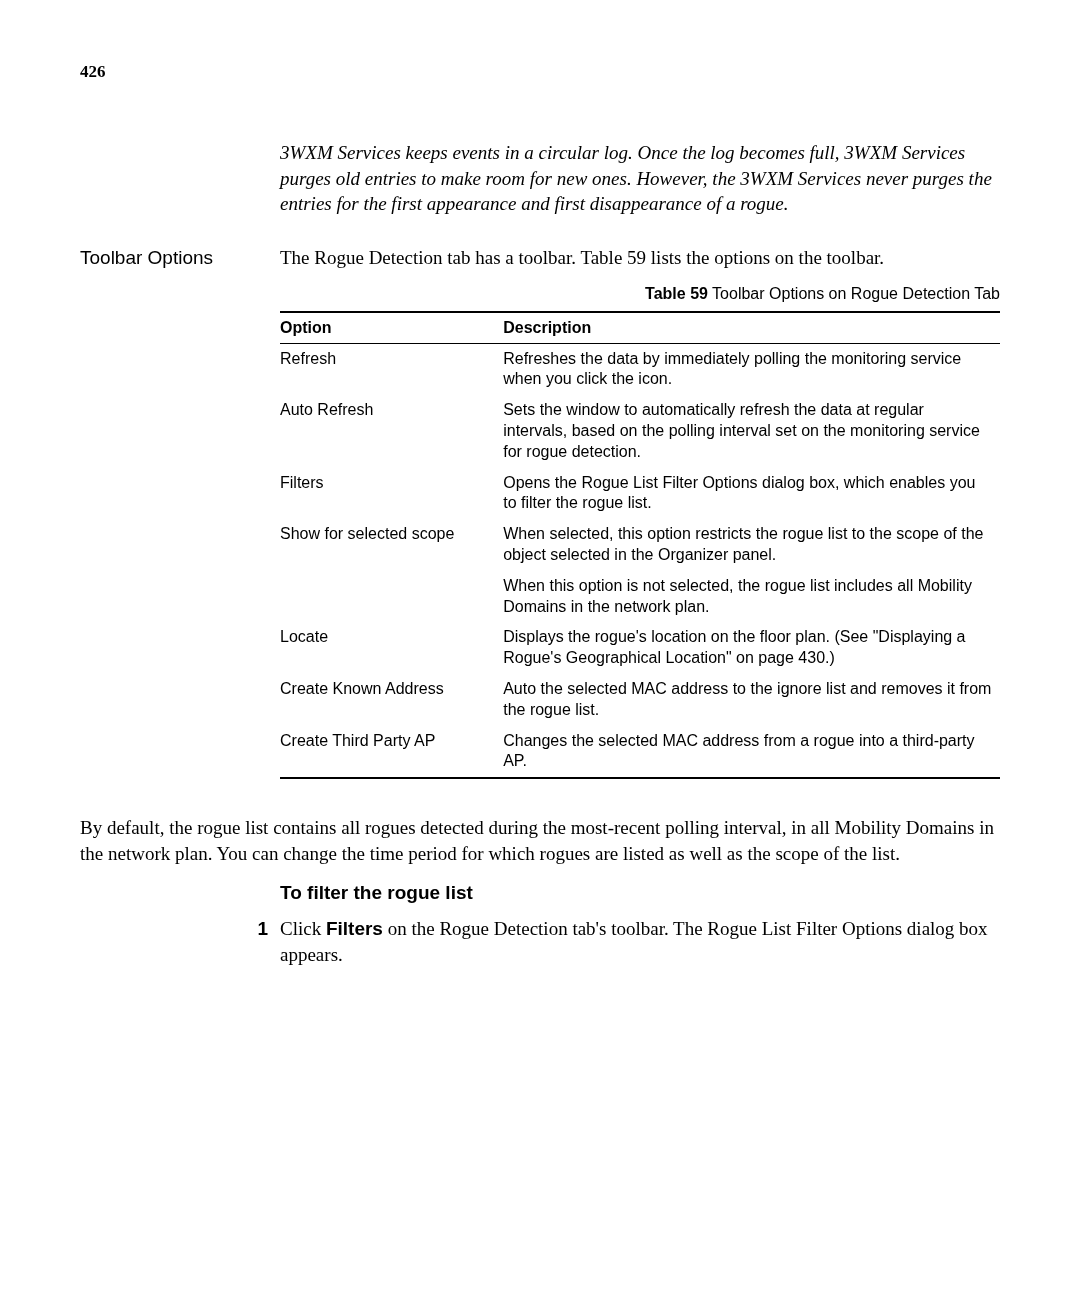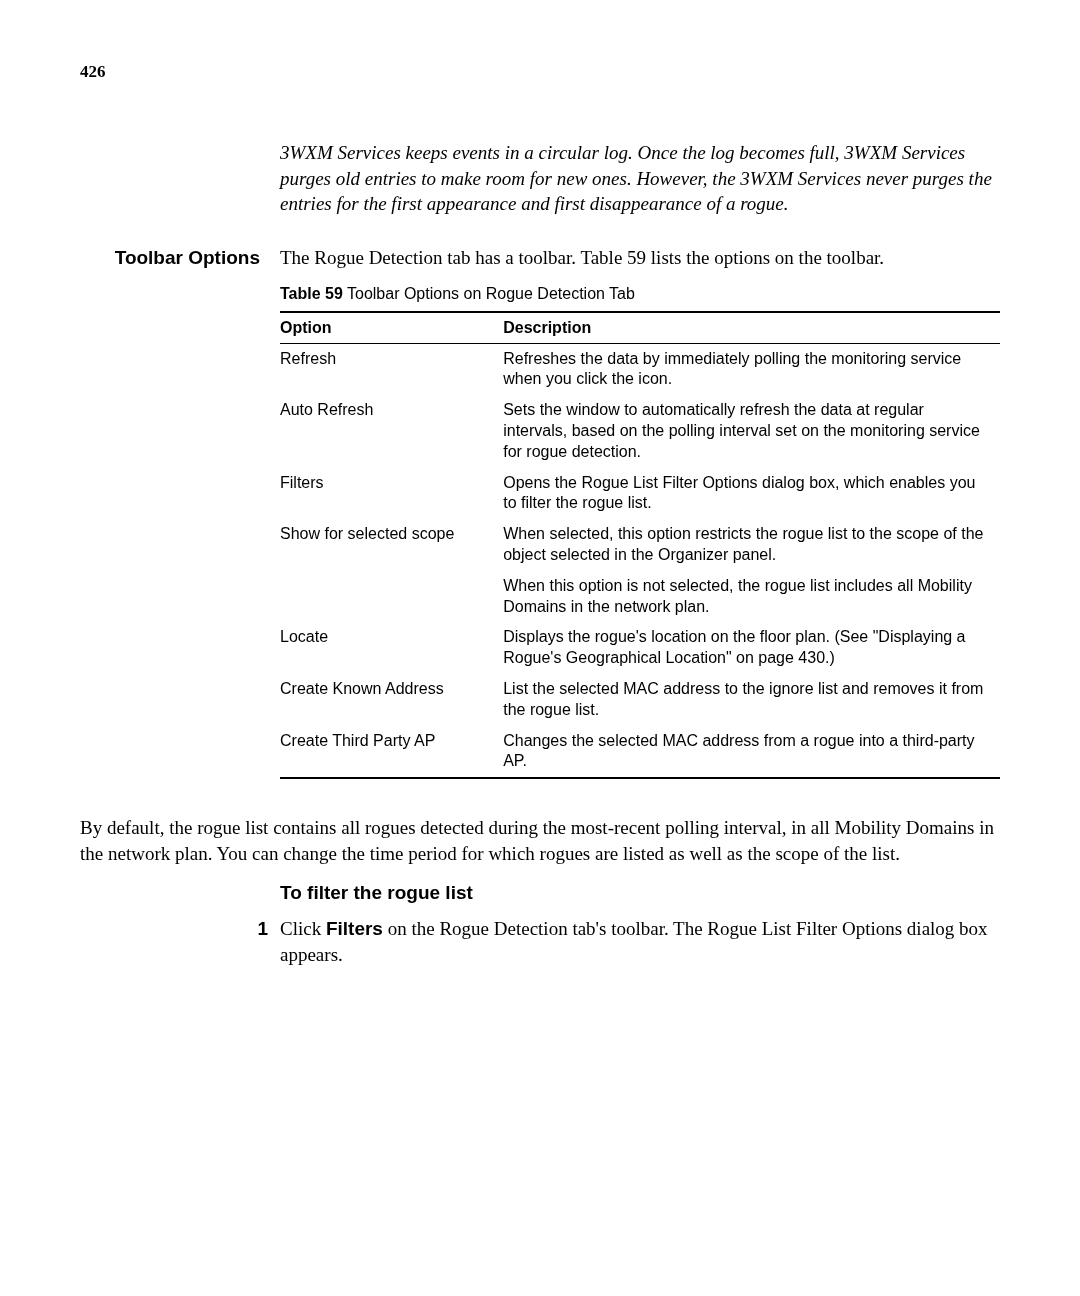--- a/index.html
+++ b/index.html
@@ -37,41 +37,42 @@
     font-style: italic;
   }
   .section-row {
     display: flex;
     align-items: flex-start;
     margin-bottom: 14px;
   }
   .section-label {
     width: 200px;
     flex-shrink: 0;
-    text-align: right;
+    text-align: left;
     padding-right: 20px;
-    font-weight: bold;
+    font-weight: normal;
     font-size: 19px;
     font-family: Helvetica, Arial, sans-serif;
     line-height: 1.35;
   }
   .section-body {
     flex: 1;
     font-size: 19px;
     line-height: 1.35;
   }
   .table-container {
     margin-left: 200px;
     margin-top: 8px;
     margin-bottom: 36px;
   }
   .table-caption {
     font-size: 16px;
     margin-bottom: 8px;
     font-family: Helvetica, Arial, sans-serif;
+    text-align: right;
   }
   .table-caption strong { font-weight: bold; }
   table {
     border-collapse: collapse;
     width: 100%;
   }
   thead tr {
     border-top: 2.5px solid #000;
     border-bottom: 1px solid #000;
   }
@@ -170,21 +171,21 @@
       <tr>
           <td class="opt"></td>
           <td>When this option is not selected, the rogue list includes all Mobility Domains in the network plan.</td>
         </tr>
       <tr>
           <td class="opt">Locate</td>
           <td>Displays the rogue's location on the floor plan. (See "Displaying a Rogue's Geographical Location" on page 430.)</td>
         </tr>
       <tr>
           <td class="opt">Create Known Address</td>
-          <td>List the selected MAC address to the ignore list and removes it from the rogue list.</td>
+          <td>Auto the selected MAC address to the ignore list and removes it from the rogue list.</td>
         </tr>
       <tr>
           <td class="opt">Create Third Party AP</td>
           <td>Changes the selected MAC address from a rogue into a third-party AP.</td>
         </tr>
     </tbody>
   </table>
 </div>
 
 <div class="section-row">

